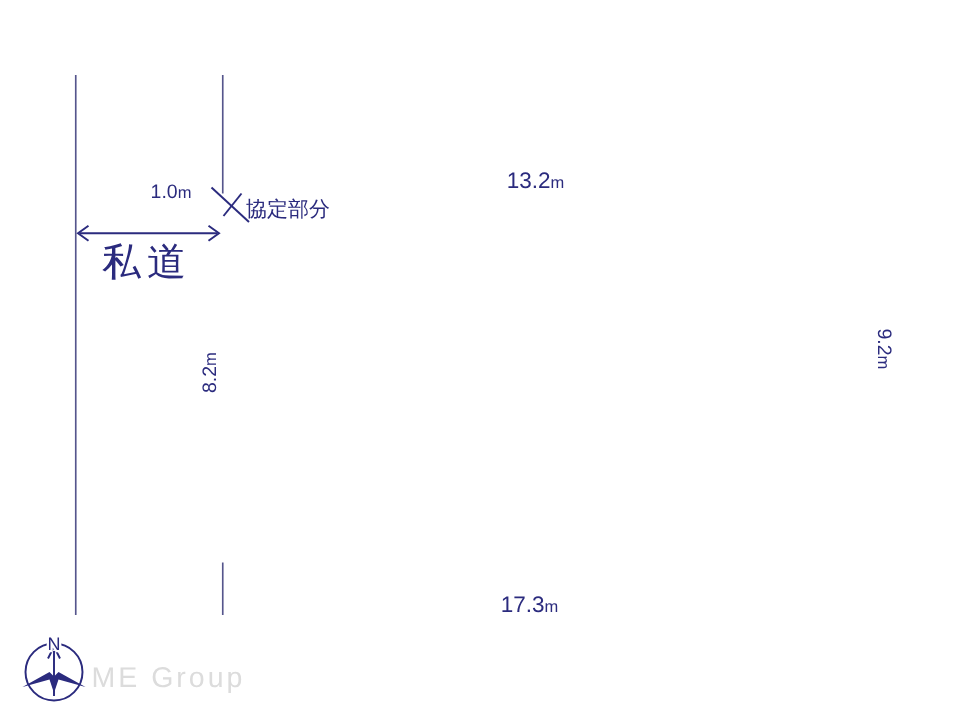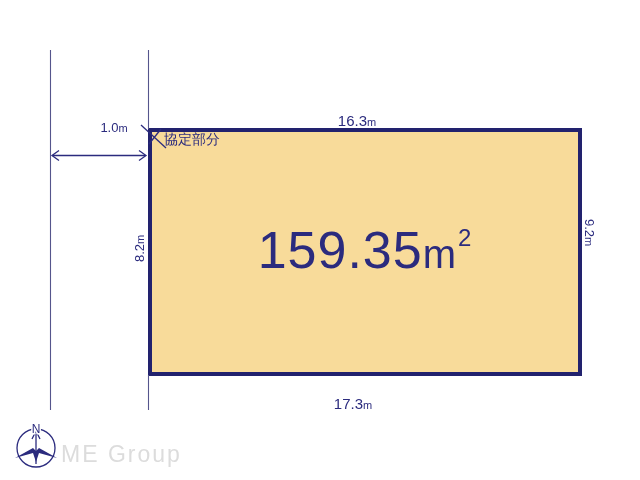--- a/index.html
+++ b/index.html
@@ -29,45 +29,43 @@
   .dim-top{left:297px;top:113px;width:120px;text-align:center;}
   .dim-bottom{left:293px;top:376px;width:120px;text-align:center;margin-top:20px;}
   .dim-right{left:596px;top:219px;font-size:13px;transform:rotate(90deg);transform-origin:0 0;}
   .dim-left{left:133px;top:262px;font-size:13px;transform:rotate(-90deg);transform-origin:0 0;}
   .road-name{left:58px;top:161px;width:80px;text-align:center;font-size:26px;letter-spacing:4px;}
   .road-width{left:44px;top:190px;width:112px;text-align:center;font-size:27px;}
   .road-width .small{font-size:16px;}
   .offset-label{left:88px;top:121px;width:52px;text-align:center;font-size:13px;}
   .offset-label .unit{font-size:11px;}
   .agreement-label{left:164px;top:132px;font-size:14px;}
-  .logo-text{left:61px;top:443px;font-size:23px;color:var(--logo);letter-spacing:2px;}
+  .logo-text{left:61px;top:443px;font-size:19px;color:var(--logo);letter-spacing:2px;}
   svg.overlay{position:absolute;left:0;top:0;pointer-events:none;}
   .thin{stroke:var(--thin);stroke-width:1.1;fill:none;}
   .inkline{stroke:var(--ink);stroke-width:1.3;fill:none;}
   .inkfill{fill:var(--ink);stroke:none;}
   .north-text{font-size:12px;fill:var(--ink);text-anchor:middle;
     paint-order:stroke;stroke:#fff;stroke-width:3px;font-family:"Liberation Sans",sans-serif;}
 </style>
 </head>
 <body>
 
 <div class="canvas">
 
-  <div class="plot-rect">
-    <div class="area-label"><span>159.35</span><span class="area-unit">m</span><span class="area-sup">2</span></div>
-  </div>
 
-  <div class="lbl dim dim-top"><span>16.3</span><span class="unit">m</span></div>
+  <div class="lbl dim dim-top"><span>13.2</span><span class="unit">m</span></div>
 
   <div class="lbl dim dim-bottom"><span>17.3</span><span class="unit">m</span></div>
 
   <div class="lbl dim dim-right"><span>9.2</span><span class="unit">m</span></div>
 
   <div class="lbl dim dim-left"><span>8.2</span><span class="unit">m</span></div>
 
+  <div class="lbl road-name">私道</div>
 
   <div class="lbl offset-label"><span>1.0</span><span class="unit">m</span></div>
   <div class="lbl agreement-label">協定部分</div>
 
   <div class="lbl logo-text">ME Group</div>
 
   <svg class="overlay" width="640" height="480" viewBox="0 0 640 480">
 
     <line class="thin" x1="50.5" y1="50" x2="50.5" y2="410"></line>
     <line class="thin" x1="148.5" y1="50" x2="148.5" y2="129"></line>

